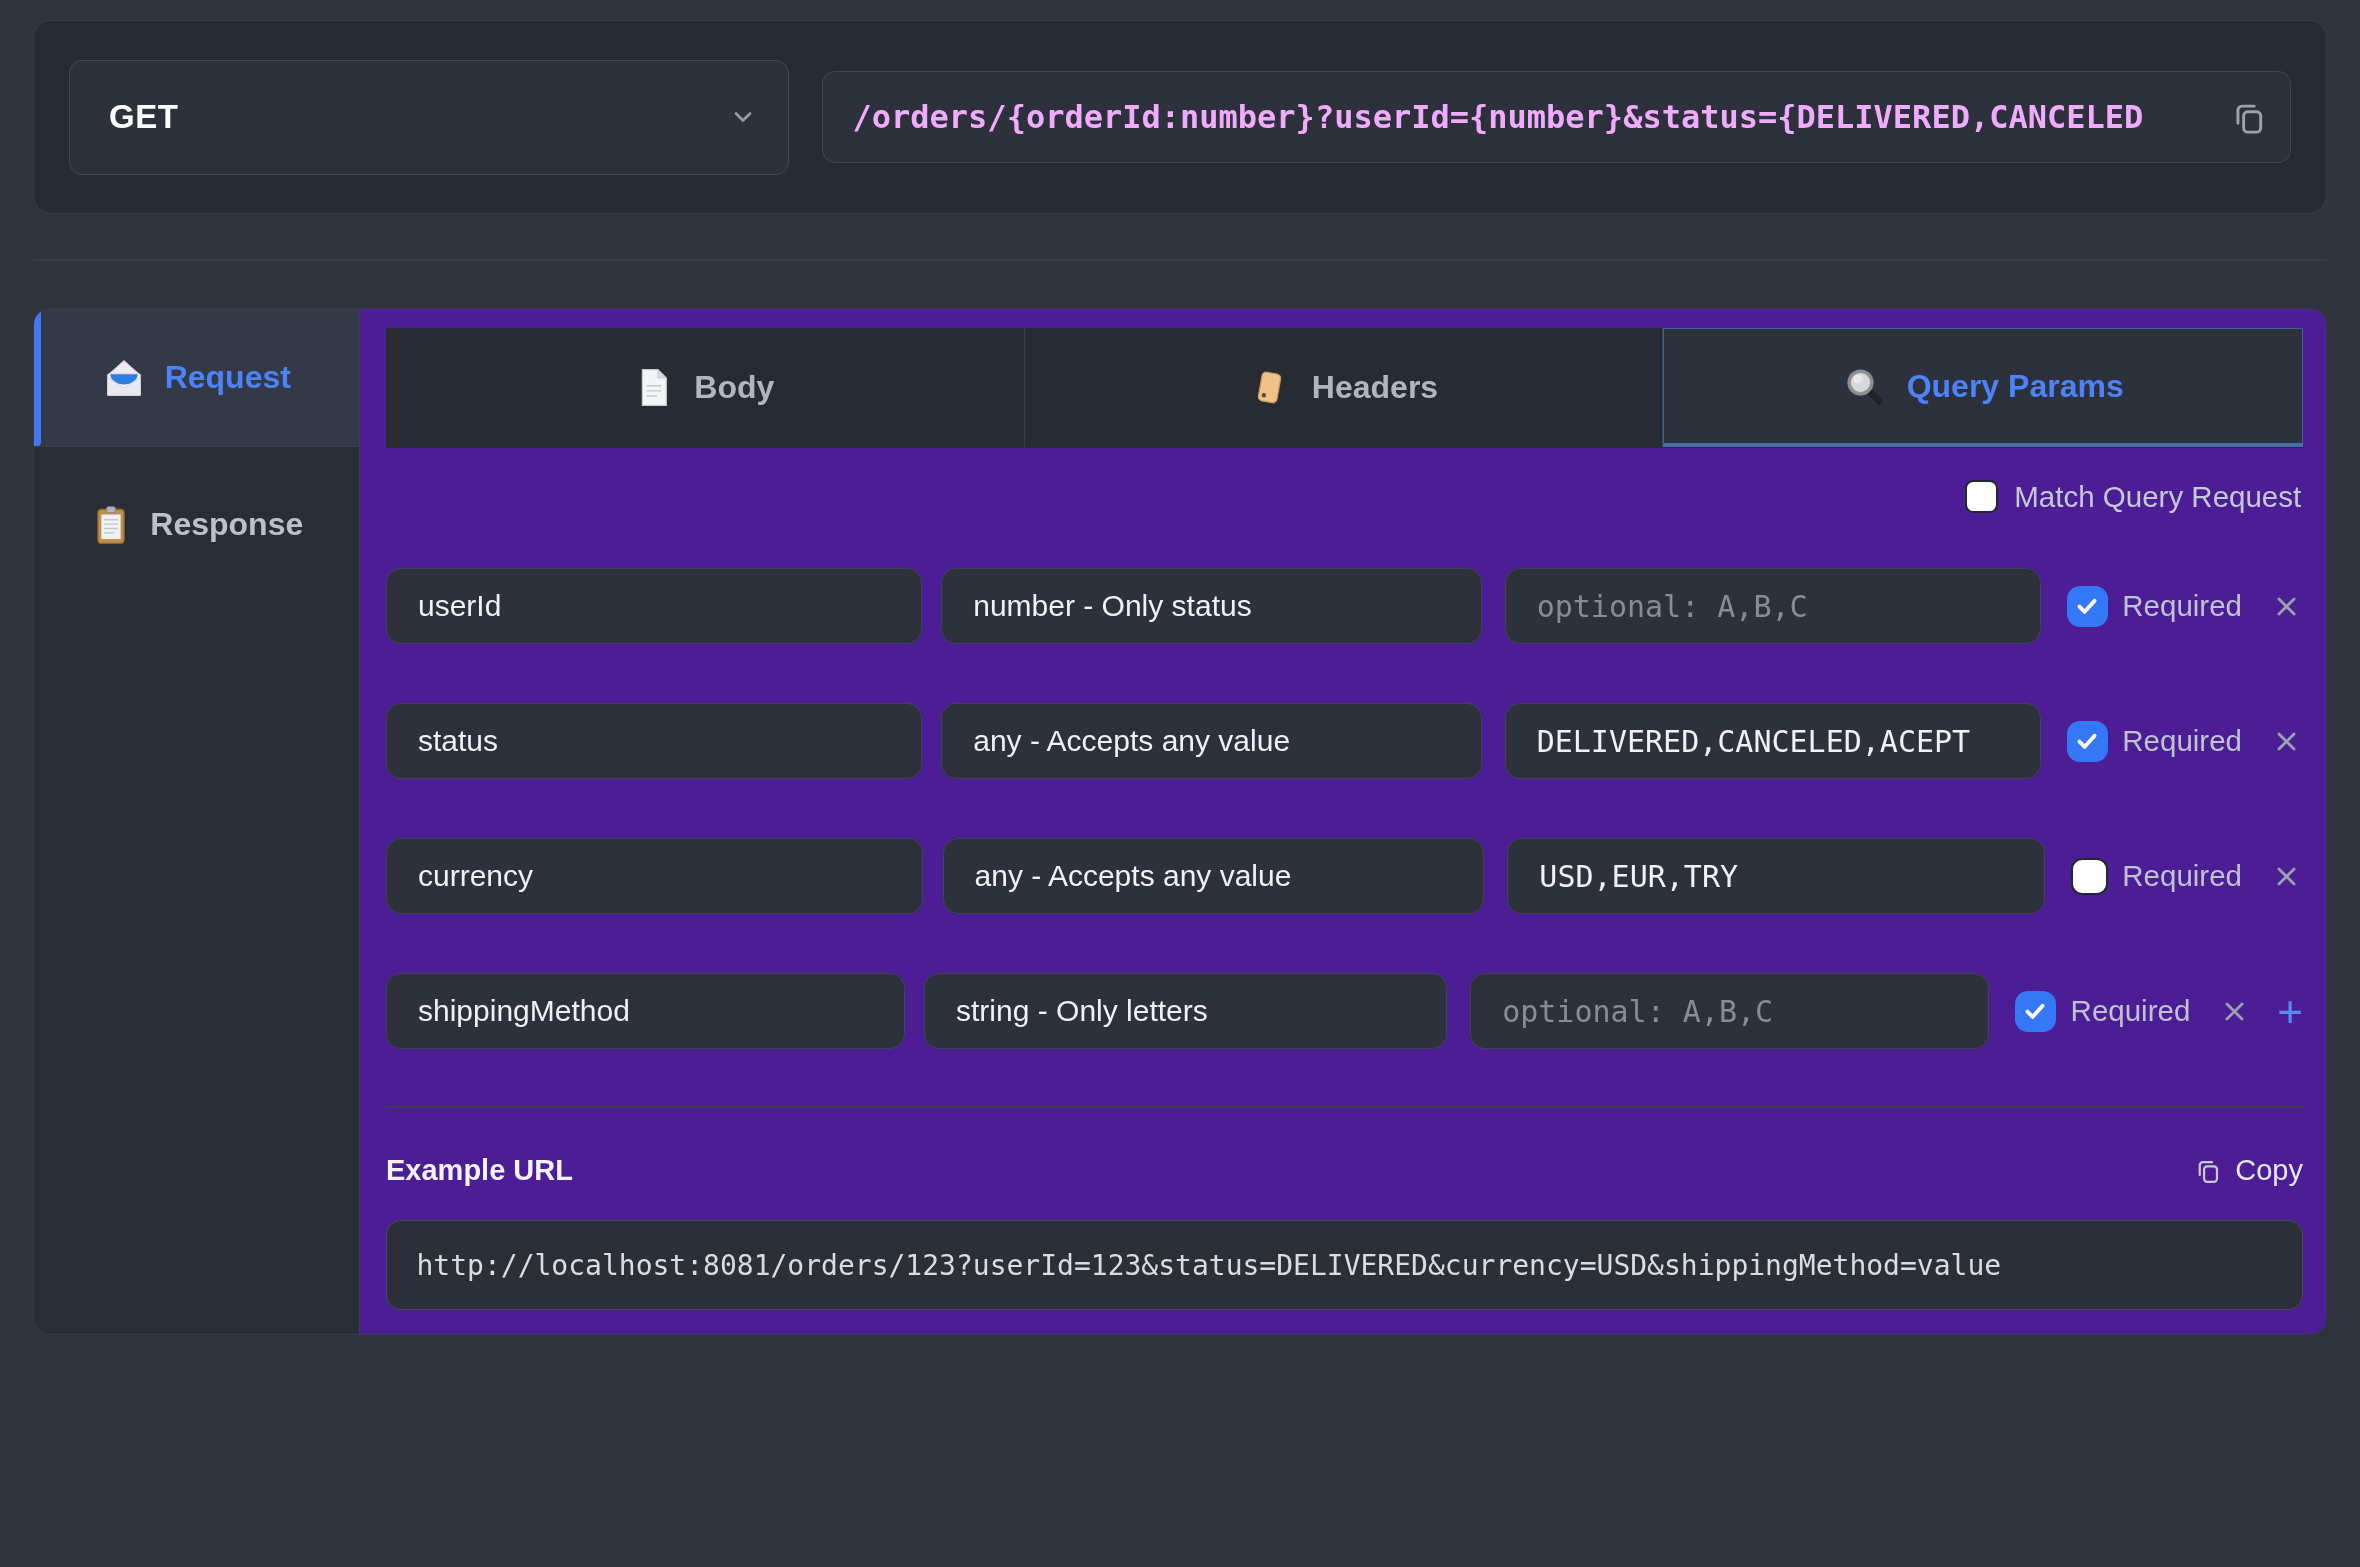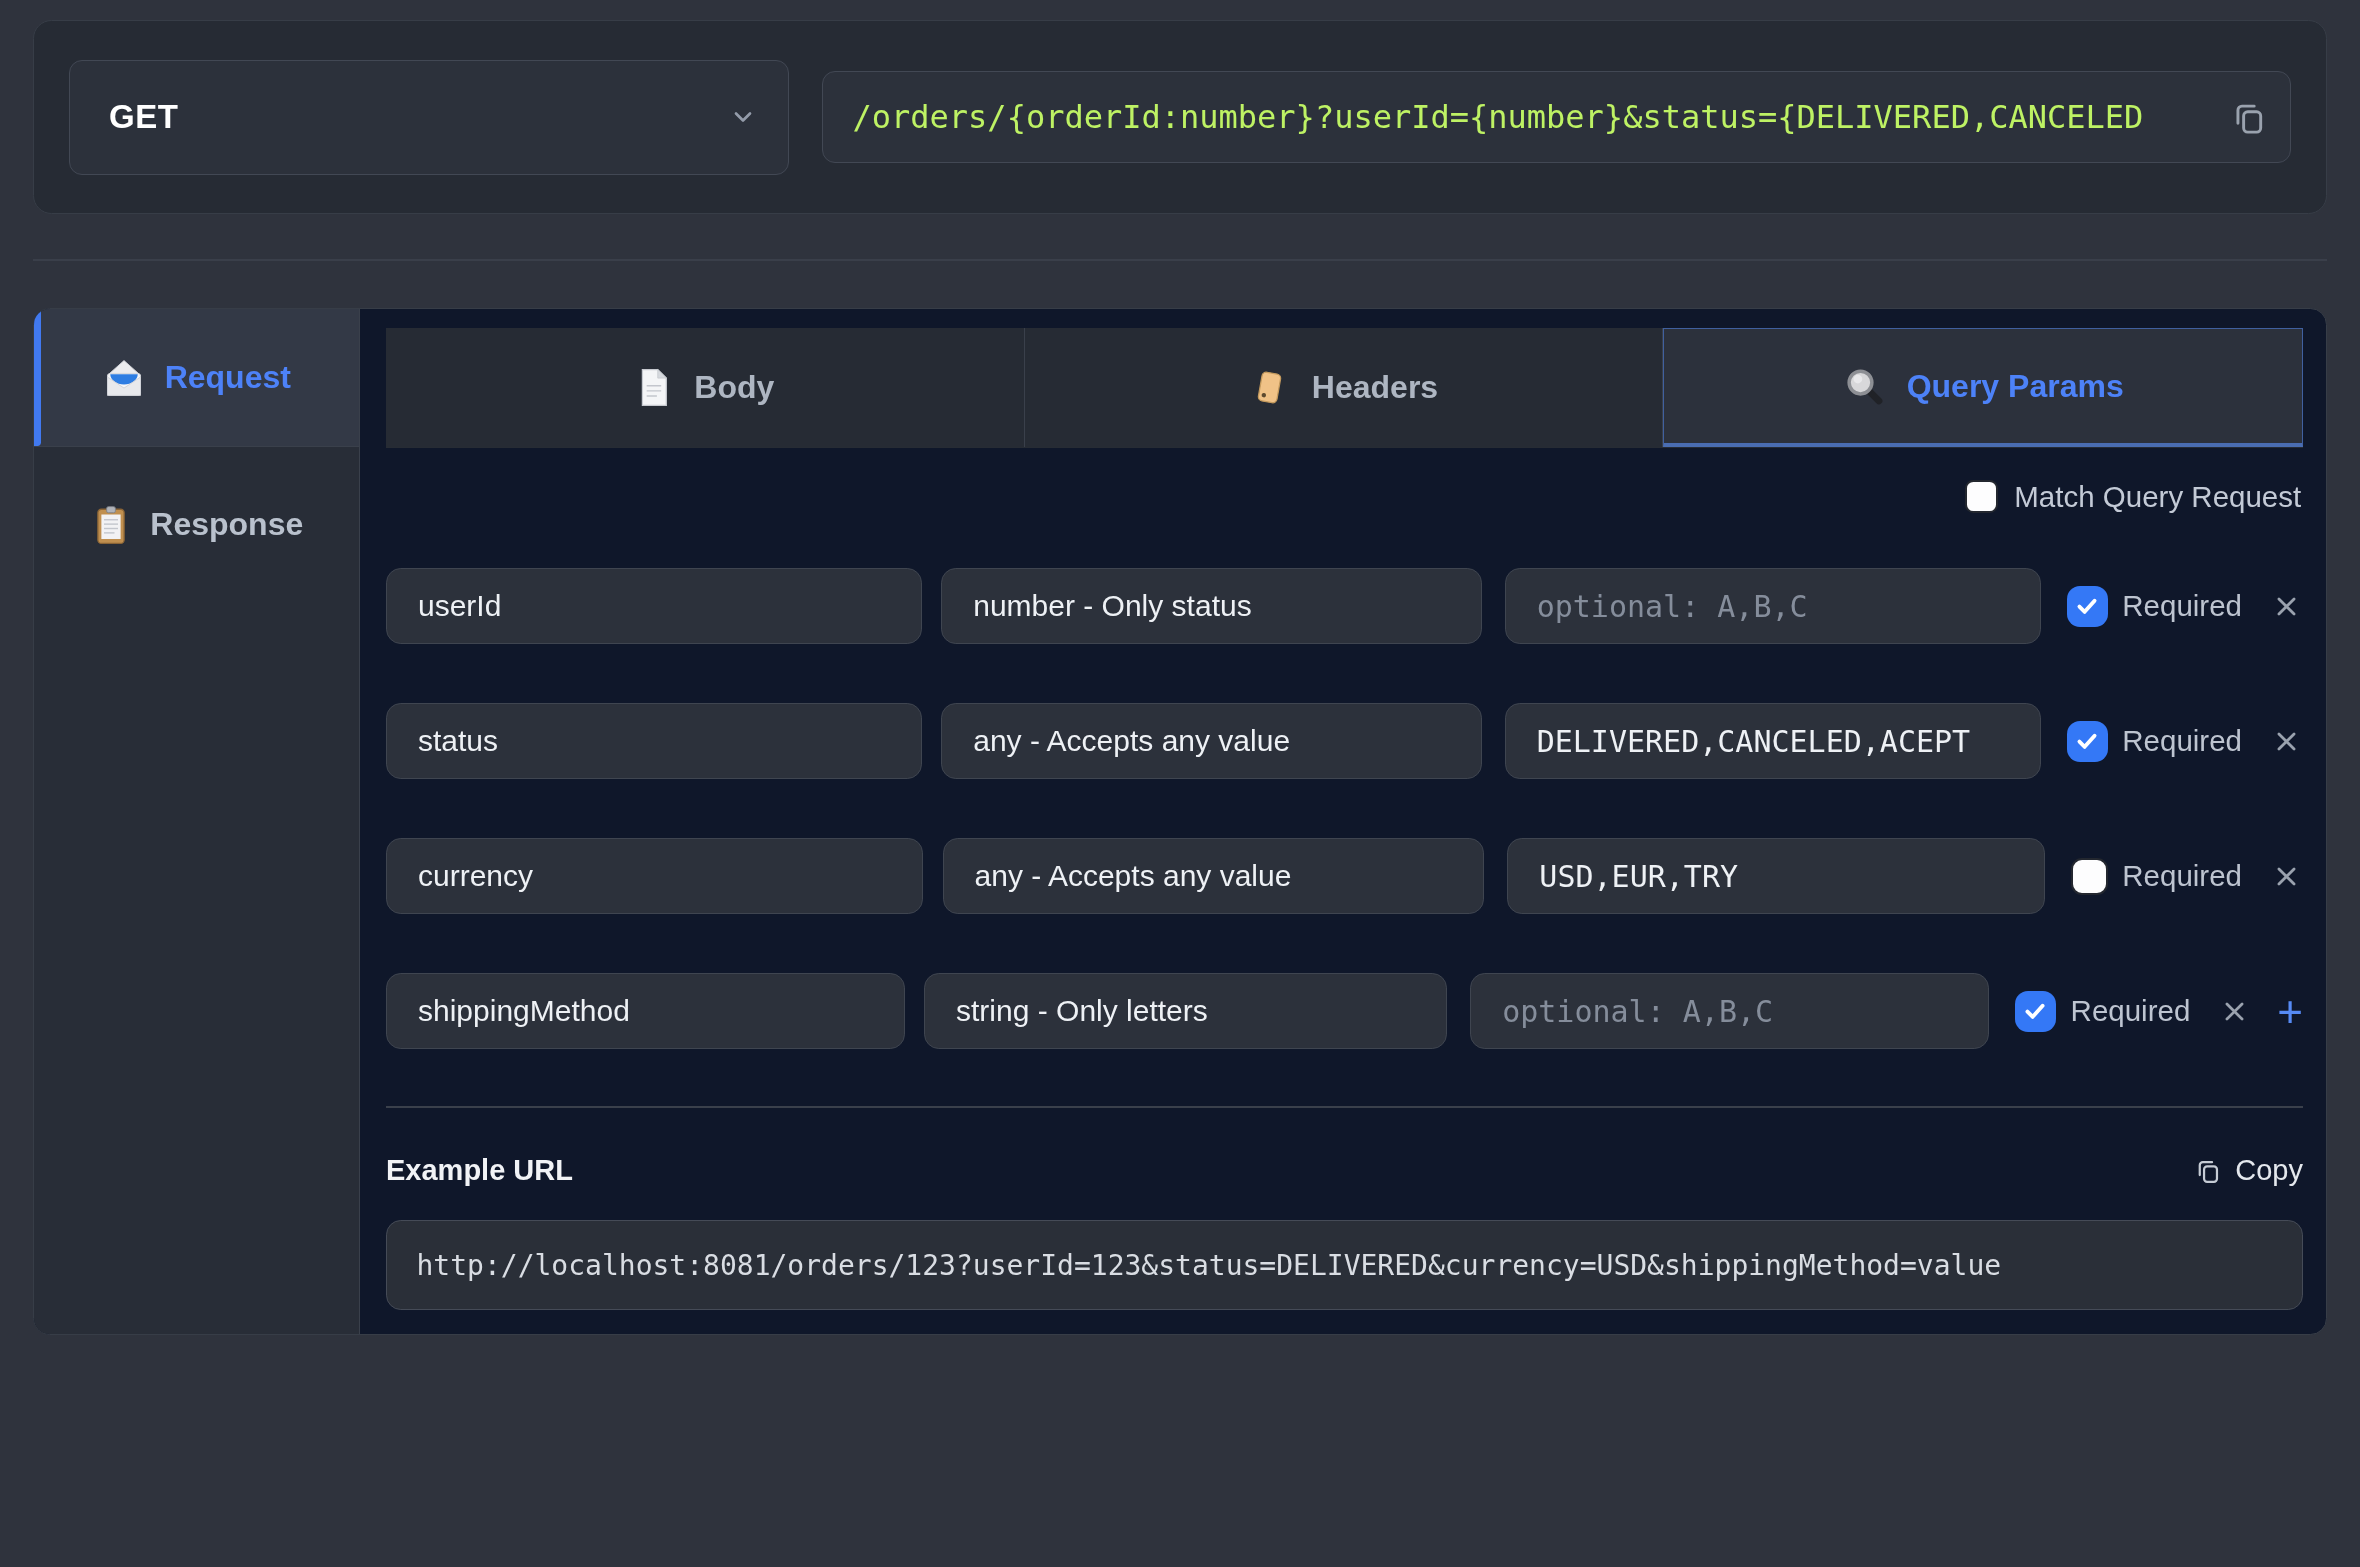--- a/index.html
+++ b/index.html
@@ -24,28 +24,28 @@
     background:#2c313b; border:0.9px solid #424854; border-radius:13px;
     display:flex; align-items:center; justify-content:space-between;
     padding:0 31px 0 39px; cursor:pointer;
   }
   .method-select .m { font-weight:bold; font-size:33px; color:#ffffff; letter-spacing:0.5px; }
   .urlbox {
     flex:1; height:92px;
     background:#2c313b; border:0.9px solid #424854; border-radius:13px;
     display:flex; align-items:center; padding:0 22px 0 29.5px; gap:16.6px; min-width:0;
   }
-  .urlbox .u { flex:1; font-size:32px; color:#bef264; white-space:nowrap; overflow:hidden; }
+  .urlbox .u { flex:1; font-size:32px; color:#f0abfc; white-space:nowrap; overflow:hidden;font-weight:bold; }
 
   .divider1 { position:absolute; left:33px; top:259px; width:2294px; height:1.8px; background:#3a3f4a; }
 
   
   .panel {
     position:absolute; left:33px; top:308px; width:2294px; height:1027px;
-    border:0.9px solid #373d47; border-radius:16.6px; background:#0f172a;
+    border:0.9px solid #373d47; border-radius:16.6px; background:#4c1d95;
     display:flex; overflow:hidden;
   }
   .sidebar { width:326px; flex-shrink:0; background:#282d37; border-right:0.9px solid #3a404b; }
   .sideitem {
     display:flex; align-items:center; justify-content:center; gap:18.5px;
     font-size:32px; font-weight:bold; color:#b9c1cd; position:relative; cursor:pointer;
   }
   .sideitem.request { height:138px; background:#333946; color:#4d82f8; border-bottom:0.9px solid #3a404b; }
   .sideitem.request::before {
     content:""; position:absolute; left:0; top:0; bottom:0; width:7.4px;

